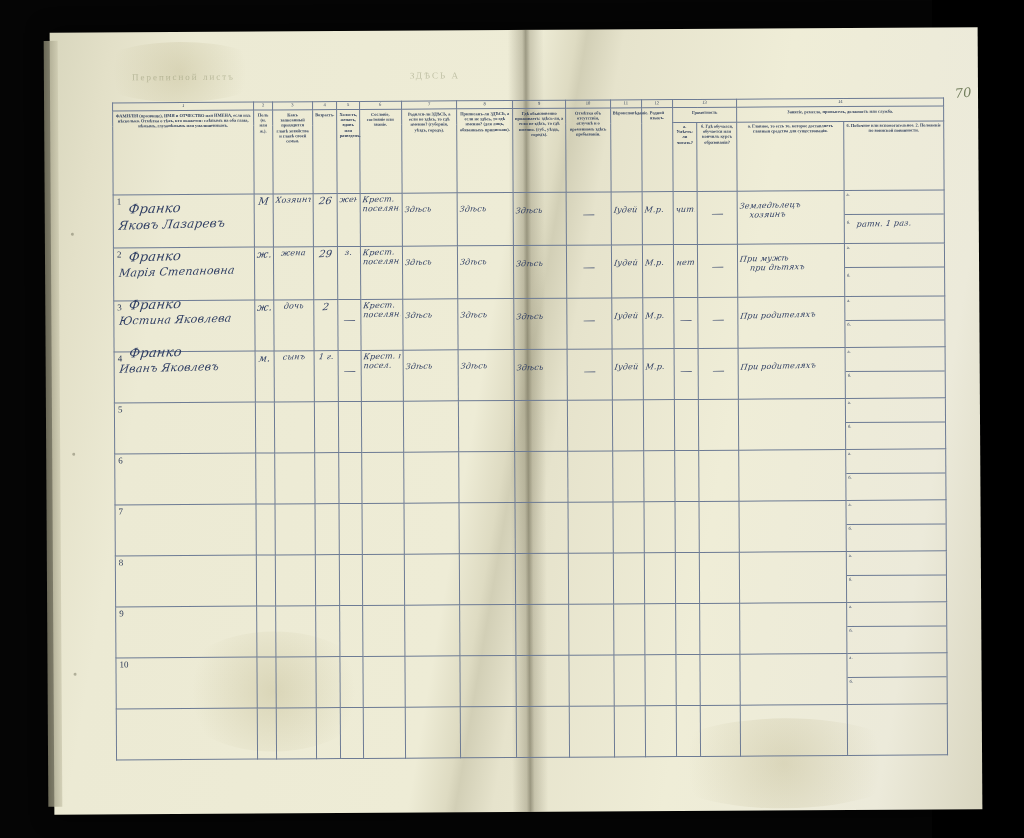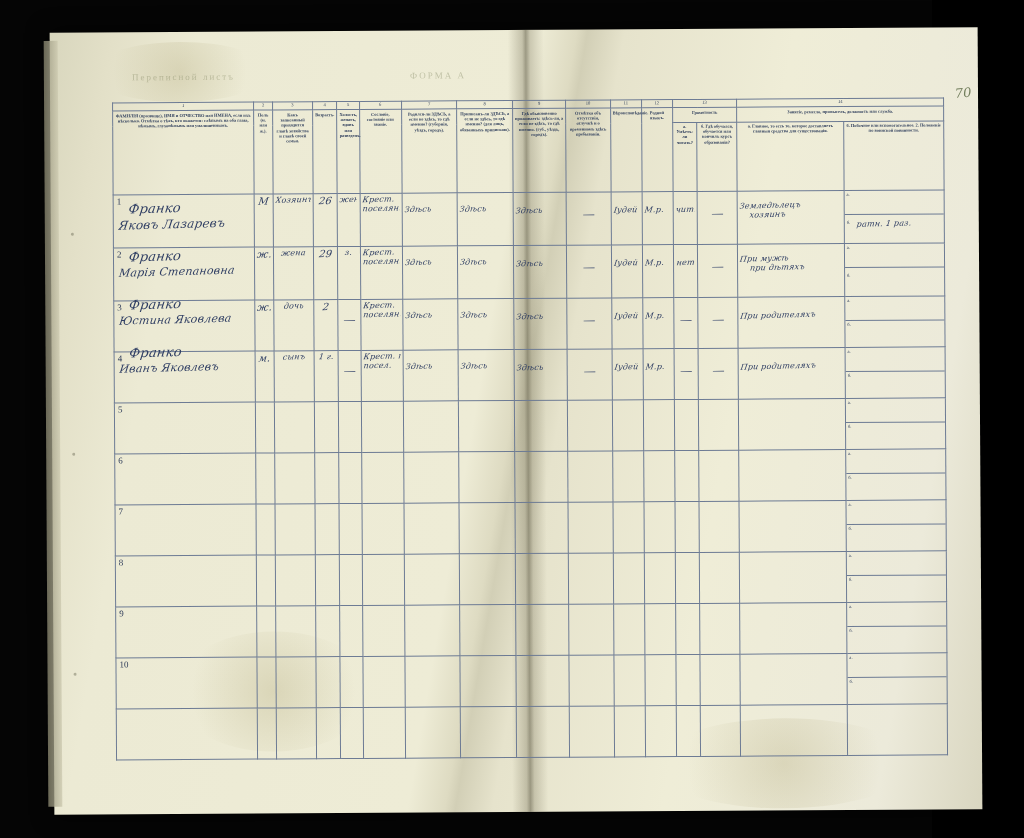--- a/index.html
+++ b/index.html
@@ -167,21 +167,21 @@
 
 <div class="scan">
   <div class="book">
     <div class="gutter"></div>
 
     <div class="stain" style="left:40px;top:10px;width:180px;height:60px;"></div>
     <div class="stain" style="left:600px;top:690px;width:260px;height:90px;"></div>
     <div class="stain" style="left:120px;top:600px;width:200px;height:120px;"></div>
 
     <span class="faint-top" style="left:82px;top:40px;">Переписной листъ</span>
-    <span class="faint-top" style="left:360px;top:40px;">ФОРМА А</span>
+    <span class="faint-top" style="left:360px;top:40px;">ЗДѢСЬ А</span>
 
     <span class="pagenum">70</span>
 
     <div class="hole" style="left:20px;top:200px;"></div>
     <div class="hole" style="left:20px;top:420px;"></div>
     <div class="hole" style="left:20px;top:640px;"></div>
 
     <div class="sheet">
       <table class="reg">
         <colgroup>

